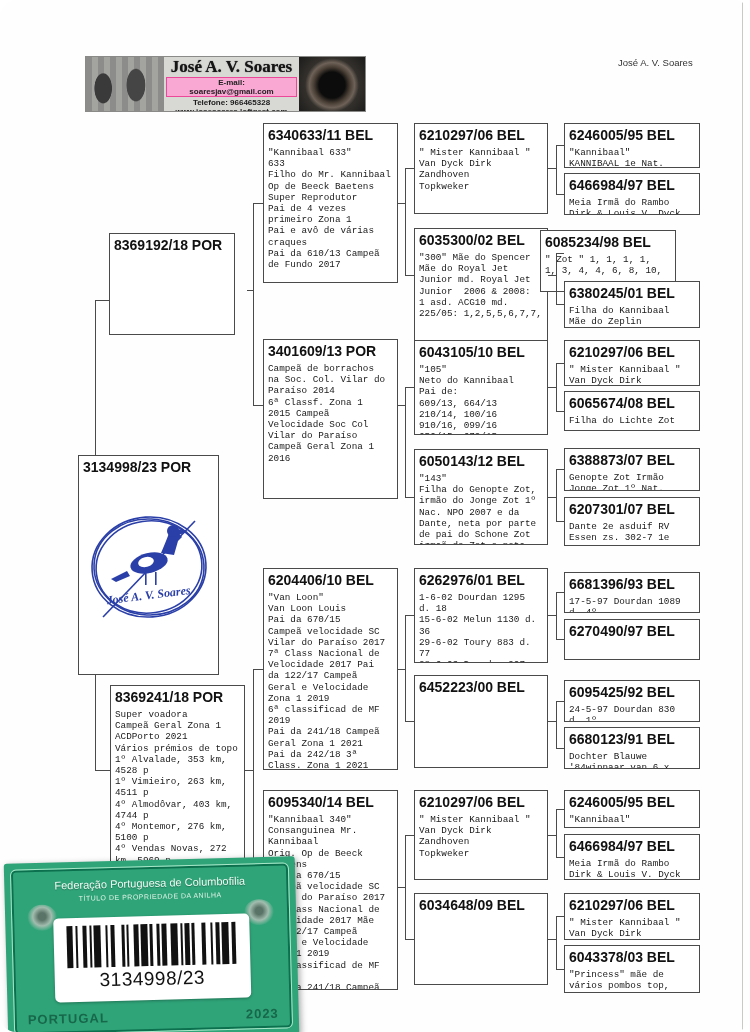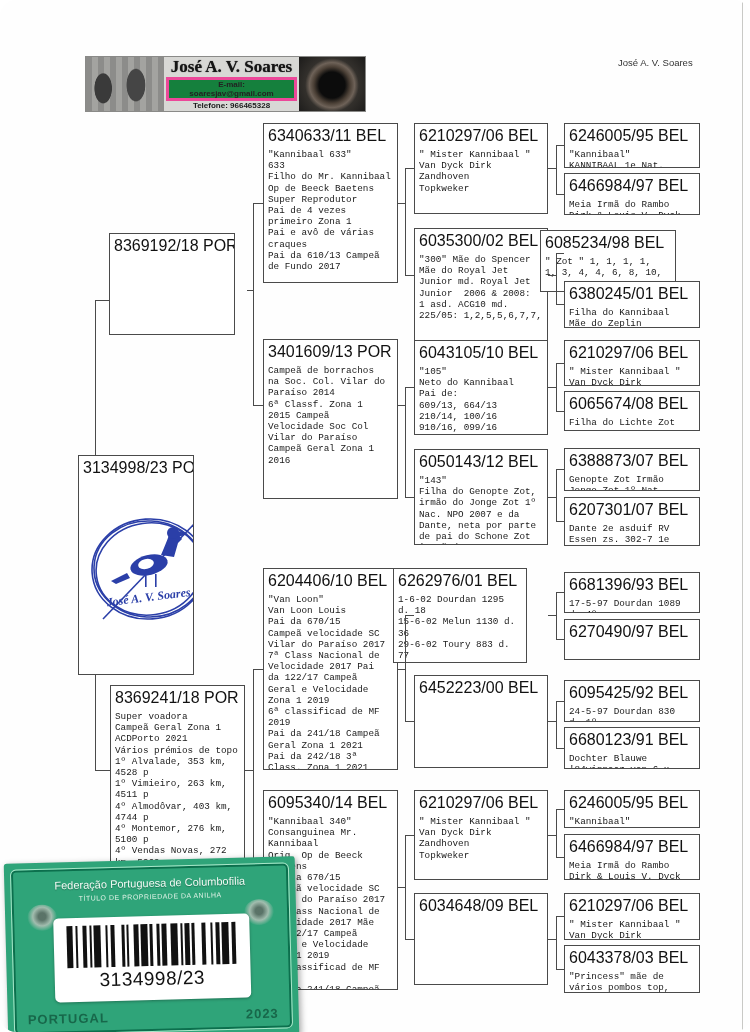--- a/index.html
+++ b/index.html
@@ -9,30 +9,30 @@
   .banner{position:absolute;left:85px;top:56px;width:281px;height:56px;display:flex;
           border:1px solid #8a8a88;background:#d8d8d5;box-sizing:border-box;}
   .banner-photo{width:78px;height:100%;
      background:
        radial-gradient(ellipse 14px 24px at 22% 58%, #3a3a3a 0 60%, rgba(0,0,0,0) 65%),
        radial-gradient(ellipse 15px 26px at 64% 52%, #454545 0 60%, rgba(0,0,0,0) 65%),
        repeating-linear-gradient(90deg,#8c8c8a 0 6px,#a3a3a0 6px 12px);}
   .banner-mid{flex:1;padding:1px 2px;text-align:center;overflow:hidden;}
   .banner-title{font-family:"Liberation Serif",serif;font-weight:bold;font-size:17px;
       line-height:18px;white-space:nowrap;color:#151515;text-shadow:0 0 1px #333;}
-  .banner-email{display:inline-block;font-size:8px;font-weight:bold;background:#15803d;
-      border:3px solid #ec4899;padding:0 8px;line-height:9px;margin-top:1px;}
+  .banner-email{display:inline-block;font-size:8px;font-weight:bold;background:#f9a8d4;
+      border:1px solid #ec4899;padding:0 8px;line-height:9px;margin-top:1px;}
   .banner-line{font-size:8px;font-weight:bold;line-height:9px;color:#1c1c1c;}
   .banner-eye{width:66px;height:100%;
      background:radial-gradient(circle at 50% 52%, #0c0c0c 0 30%, #4a3f35 42%, #6e6258 52%, #33302c 62%, #1c1b1a 100%);}
   .owner-top-right{position:absolute;left:618px;top:57px;font-size:9.5px;color:#333;}
   
   .pbox{position:absolute;border:1px solid #4a4a4a;background:#fff;box-sizing:border-box;
         padding:3px 4px;overflow:hidden;}
-  .ring{font-size:16px;font-weight:normal;color:#111;margin-bottom:4px;white-space:nowrap;}
+  .ring{font-size:14px;font-weight:bold;color:#111;margin-bottom:4px;white-space:nowrap;}
   .btxt{font-family:"Liberation Mono",monospace;font-size:9.3px;line-height:11.2px;
         color:#1a1a1a;white-space:pre-wrap;}
   .cline{position:absolute;background:#4a4a4a;}
   .stamp{display:block;margin:4px auto 0 auto;}
   
   .card{position:absolute;left:6px;top:860px;width:291px;height:178px;background:#2fa479;
         transform:rotate(-1.5deg);border-radius:3px;box-shadow:2px 2px 6px rgba(0,0,0,.35);}
   .card-frame{position:absolute;inset:6px;border:1px solid #a8e6c8;border-radius:6px;
         box-shadow:inset 0 0 0 2px #0c6f4d;}
   .card-title{position:absolute;left:0;right:0;top:17px;text-align:center;font-size:11px;
@@ -70,21 +70,21 @@
     <div class="banner-eye"></div>
   </div>
   <div class="owner-top-right">José A. V. Soares</div>
 
   <div id="tree">
 
     <div class="pbox" style="left:109px;top:233px;width:126px;height:102px">
       <div class="ring">8369192/18 POR</div>
     </div>
 
-    <div class="pbox" style="left:78px;top:455px;width:116px;height:220px">
+    <div class="pbox" style="left:78px;top:455px;width:141px;height:220px">
       <div class="ring">3134998/23 POR</div>
       <svg class="stamp" width="131" height="180" viewBox="0 0 131 180">
         <g fill="none" stroke="#2b3fa8" stroke-width="1.6">
           <ellipse cx="66" cy="88" rx="57" ry="50" transform="rotate(-4 66 88)"></ellipse>
           <ellipse cx="66" cy="88" rx="53" ry="46" transform="rotate(-8 66 88)"></ellipse>
           <ellipse cx="66" cy="88" rx="55" ry="48" transform="rotate(3 66 88)"></ellipse>
           <line x1="20" y1="138" x2="112" y2="42"></line>
         </g>
         <g fill="#2b3fa8">
           <path d="M44 92 l-16 8 5 3 14 -6 z"></path>
@@ -212,21 +212,21 @@
       <div class="pbox" style="left: 414px; top: 449px; width: 134px; height: 96px;">
         <div class="ring">6050143/12 BEL</div>
         <div class="btxt">"143"
 Filha do Genopte Zot,
 irmão do Jonge Zot 1º
 Nac. NPO 2007 e da
 Dante, neta por parte
 de pai do Schone Zot
 irmaõ do Zot e neta</div>
       </div>
-      <div class="pbox" style="left: 393px; top: 568px; width: 134px; height: 95px;">
+      <div class="pbox" style="left: 414px; top: 568px; width: 134px; height: 95px;">
         <div class="ring">6262976/01 BEL</div>
         <div class="btxt">1-6-02 Dourdan 1295
 d. 18
 15-6-02 Melun 1130 d.
 36
 29-6-02 Toury 883 d.
 77
 28-6-03 Dourdan 907</div>
       </div>
       <div class="pbox" style="left: 414px; top: 675px; width: 134px; height: 93px;">

